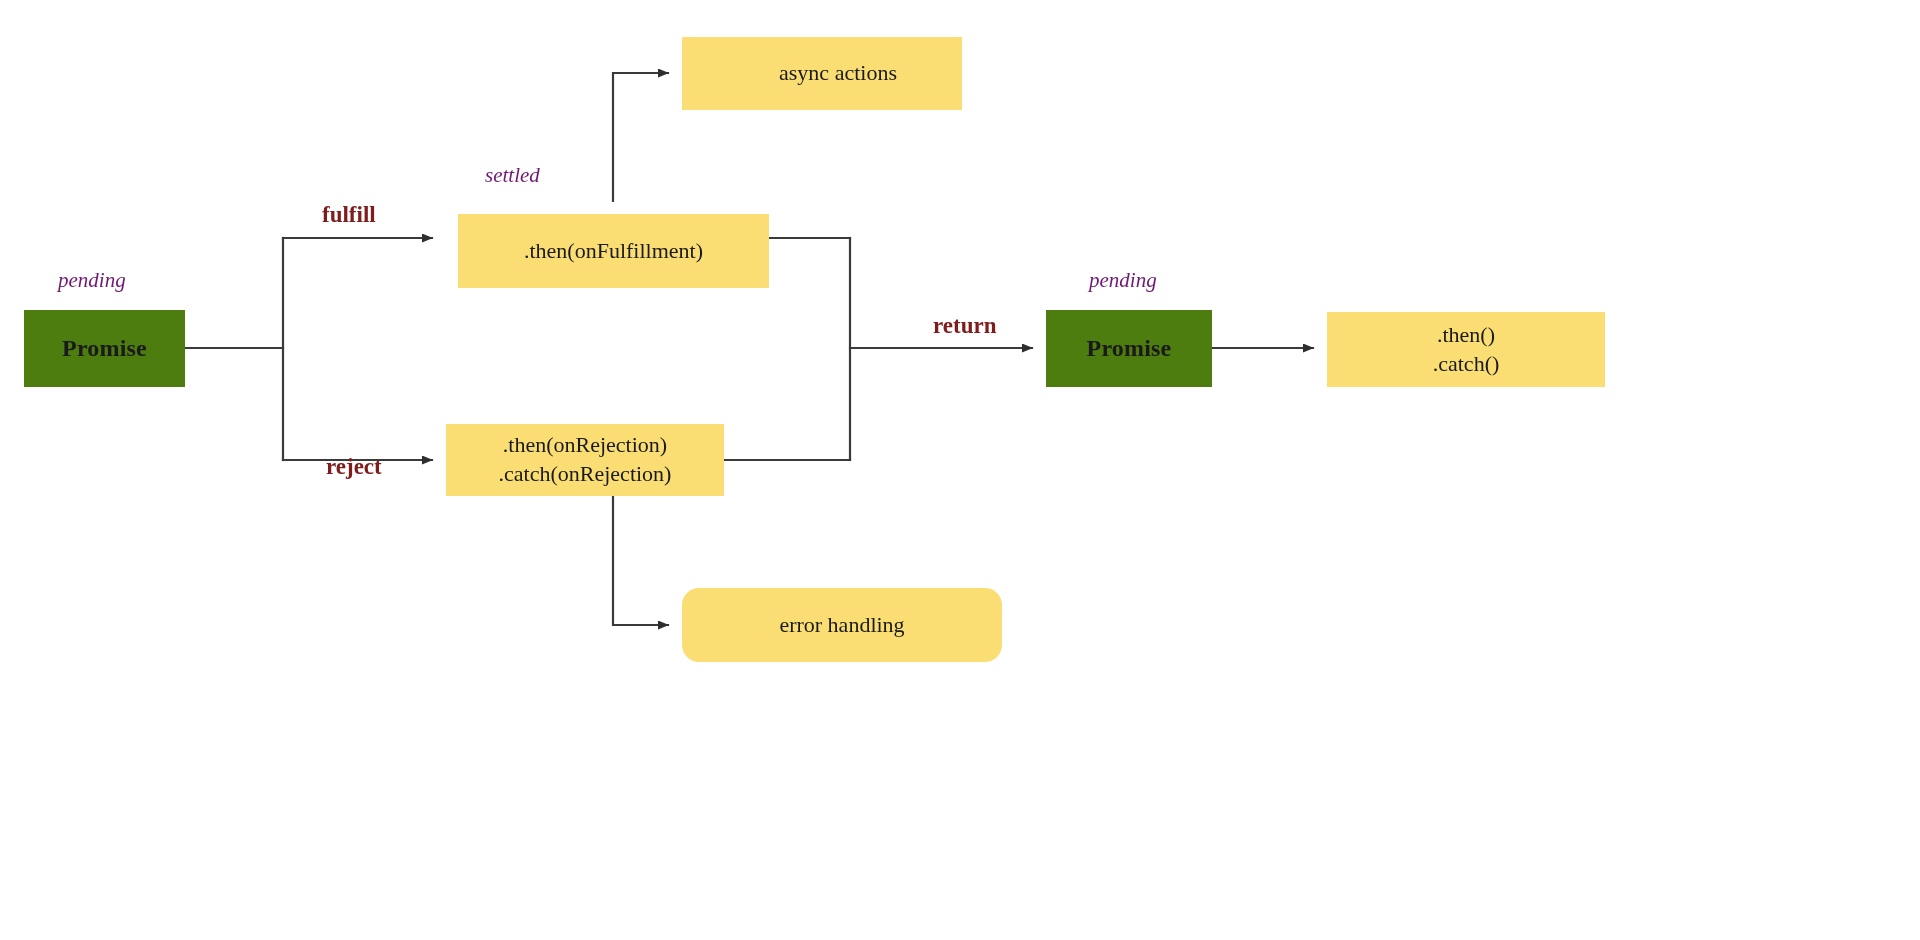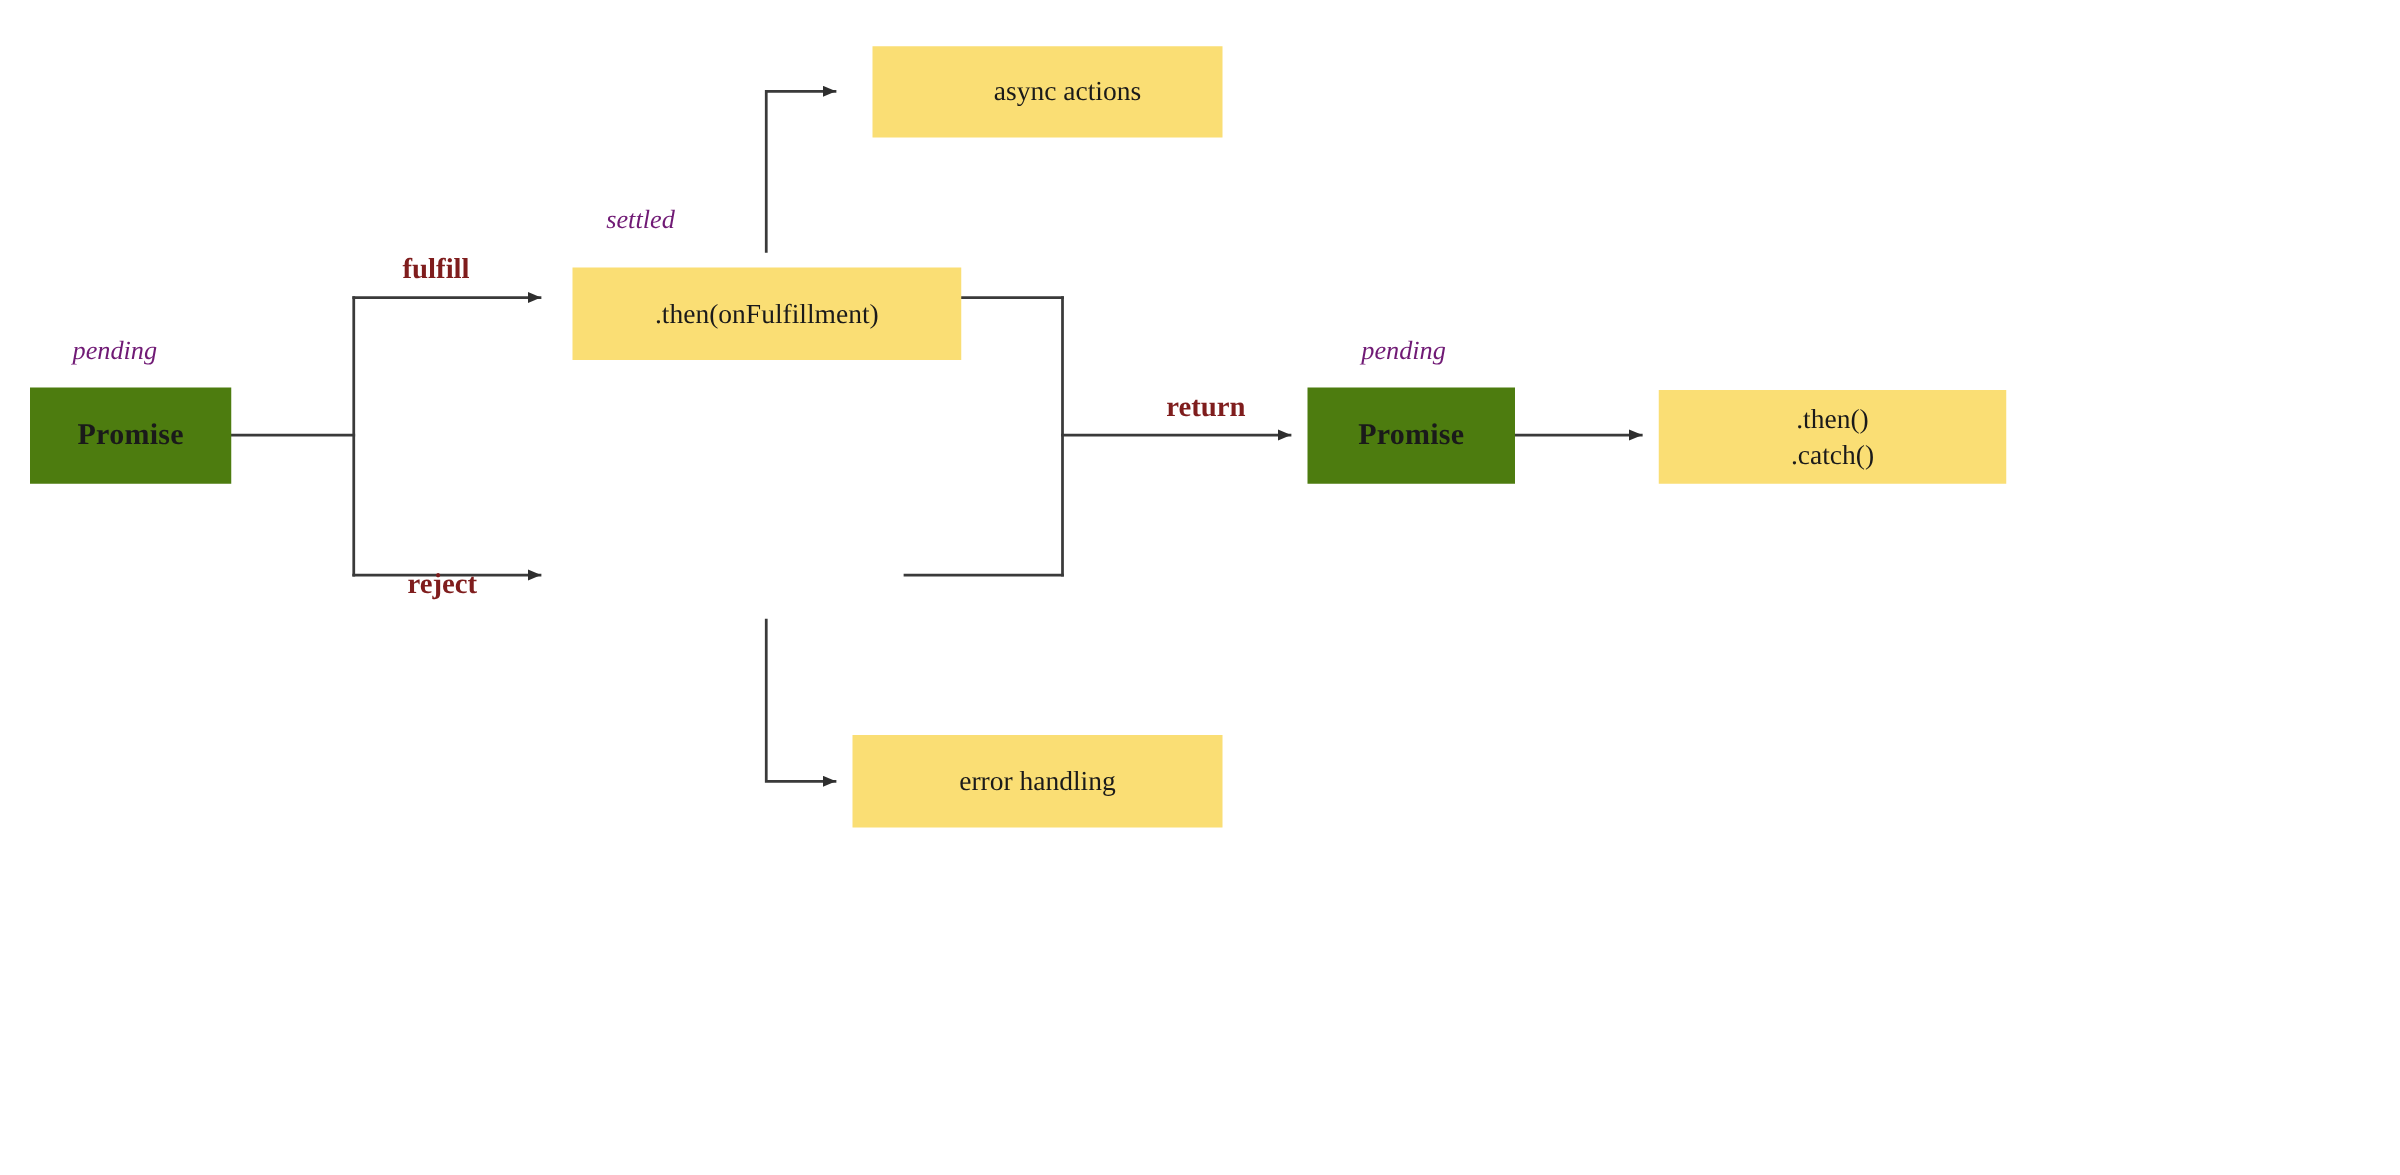--- a/index.html
+++ b/index.html
@@ -98,26 +98,28 @@
       <path d="M850,238 L850,460"></path>
 
       <path d="M850,348 L1032,348" marker-end="url(#arrowhead)"></path>
 
       <path d="M1212,348 L1313,348" marker-end="url(#arrowhead)"></path>
     </g>
   </svg>
 
   <div class="node blue" style="left:24px; top:310px; width:161px; height:77px;">Promise</div>
 
-  <div class="node yellow" style="left:698px; top:37px; width:280px; height:73px;padding-left:32px;">async actions</div>
+  <div class="node yellow" style="left:682px; top:37px; width:280px; height:73px;padding-left:32px;">async actions</div>
 
   <div class="node yellow" style="left:446px; top:214px; width:311px; height:74px;margin-left:12px;">.then(onFulfillment)</div>
 
+  <div class="node yellow" style="left:446px; top:424px; width:278px; height:72px;">.then(onRejection)
+.catch(onRejection)</div>
 
-  <div class="node yellow" style="left:682px; top:588px; width:296px; height:74px;">error handling</div>
+  <div class="node yellow" style="left:682px; top:588px; width:320px; height:74px;border-radius:17px;">error handling</div>
 
   <div class="node blue" style="left:1046px; top:310px; width:166px; height:77px;">Promise</div>
 
   <div class="node yellow" style="left:1327px; top:312px; width:278px; height:75px;">.then()
 .catch()</div>
 
   <div class="state-label" style="left:58px; top:268px;">pending</div>
 
   <div class="state-label" style="left:485px; top:163px;">settled</div>
 

